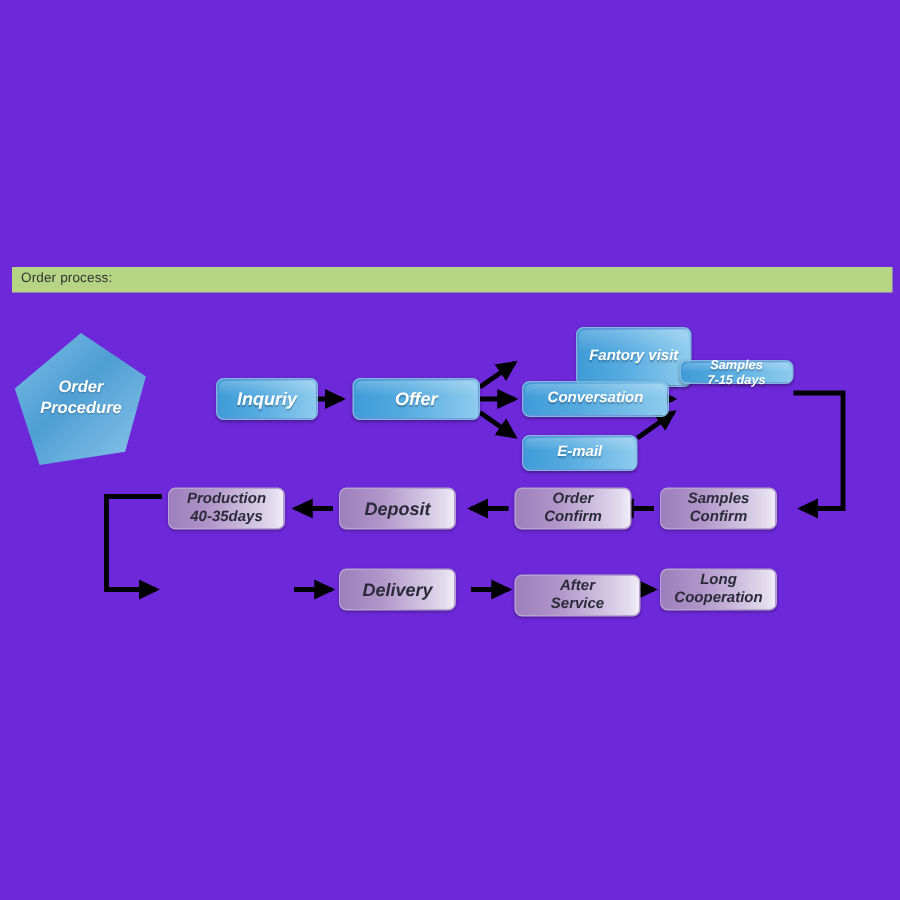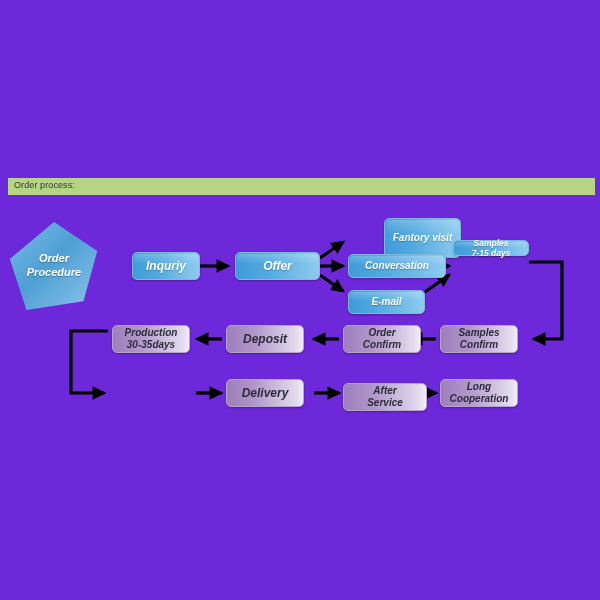--- a/index.html
+++ b/index.html
@@ -160,21 +160,21 @@
       </g>
     </svg>
 
     <div class="hexagon" style="left:8px; top:22px; width:92px; height:88px;">
       <div class="hex-text">
         <div>Order</div>
         <div>Procedure</div>
       </div>
     </div>
 
-    <div class="node blue big" style="left:132px; top:52px; width:68px; height:28px;">
+    <div class="node blue big" style="left:144px; top:52px; width:68px; height:28px;">
       <span class="node-text">Inquriy</span>
     </div>
 
     <div class="node blue big" style="left:235px; top:52px; width:85px; height:28px;">
       <span class="node-text">Offer</span>
     </div>
 
     <div class="node blue med" style="left:348px; top:18px; width:77px; height:40px;margin-left:36px;">
       <span class="node-text">Fantory visit</span>
     </div>
@@ -208,21 +208,21 @@
         </span>
     </div>
 
     <div class="node purple big" style="left:226px; top:125px; width:78px; height:28px;">
       <span class="node-text">Deposit</span>
     </div>
 
     <div class="node purple med" style="left:112px; top:125px; width:78px; height:28px;">
       <span class="node-text">
           <div>Production</div>
-          <div>30-35days</div>
+          <div>40-35days</div>
         </span>
     </div>
 
 
     <div class="node purple big" style="left:226px; top:179px; width:78px; height:28px;">
       <span class="node-text">Delivery</span>
     </div>
 
     <div class="node purple med" style="left:343px; top:183px; width:84px; height:28px;">
       <span class="node-text">

